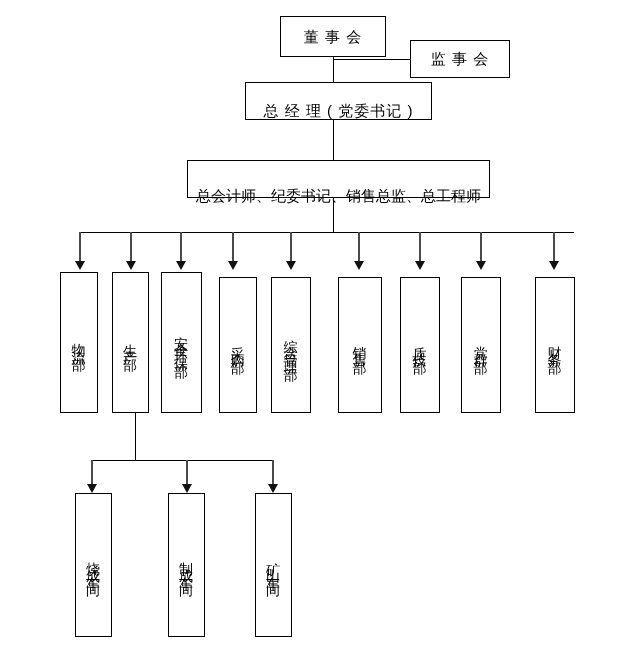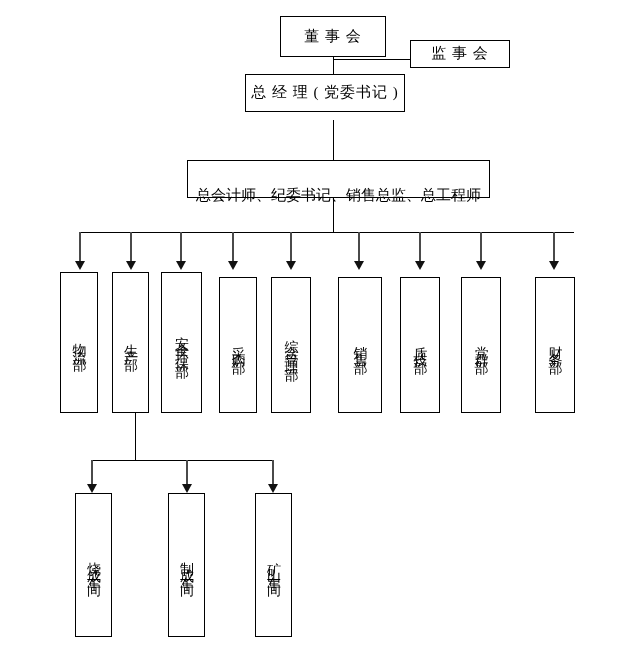--- a/index.html
+++ b/index.html
@@ -5,21 +5,21 @@
   html, body {
     margin: 0;
     padding: 0;
     background: #ffffff;
   }
   #chart-root {
     position: relative;
     width: 638px;
     height: 648px;
     background: #ffffff;
-    font-family: Liberation Serif, serif;
+    font-family: Liberation Sans, sans-serif;
     overflow: hidden;
   }
   .node {
     position: absolute;
     box-sizing: border-box;
     border: 1px solid #000000;
     background: #ffffff;
     display: flex;
     align-items: center;
     justify-content: center;
@@ -77,29 +77,29 @@
 </style>
 </head>
 <body>
 
 <div id="chart-root">
 
   <div class="node horiz" style="left:280px; top:16px; width:106px; height:41px;">
     <span class="label">董 事 会</span>
   </div>
 
-  <div class="node horiz" style="left:410px; top:40px; width:100px; height:28px;">
+  <div class="node horiz" style="left:410px; top:40px; width:100px; height:38px;">
     <span class="label">监 事 会</span>
   </div>
 
   <div class="vline" style="left:333px; top:57px; height:26px;"></div>
 
   <div class="hline" style="left:333px; top:59px; width:78px;"></div>
 
-  <div class="node horiz" style="left:245px; top:74px; width:160px; height:38px;">
+  <div class="node horiz" style="left:245px; top:82px; width:187px; height:38px;align-items:flex-end;">
     <span class="label">总 经 理 ( 党委书记 )</span>
   </div>
 
   <div class="vline" style="left:333px; top:120px; height:40px;"></div>
 
   <div class="node horiz wide" style="left:187px; top:160px; width:303px; height:38px;">
     <span class="label">总会计师、纪委书记、销售总监、总工程师</span>
   </div>
 
   <div class="vline" style="left:333px; top:198px; height:34px;"></div>

